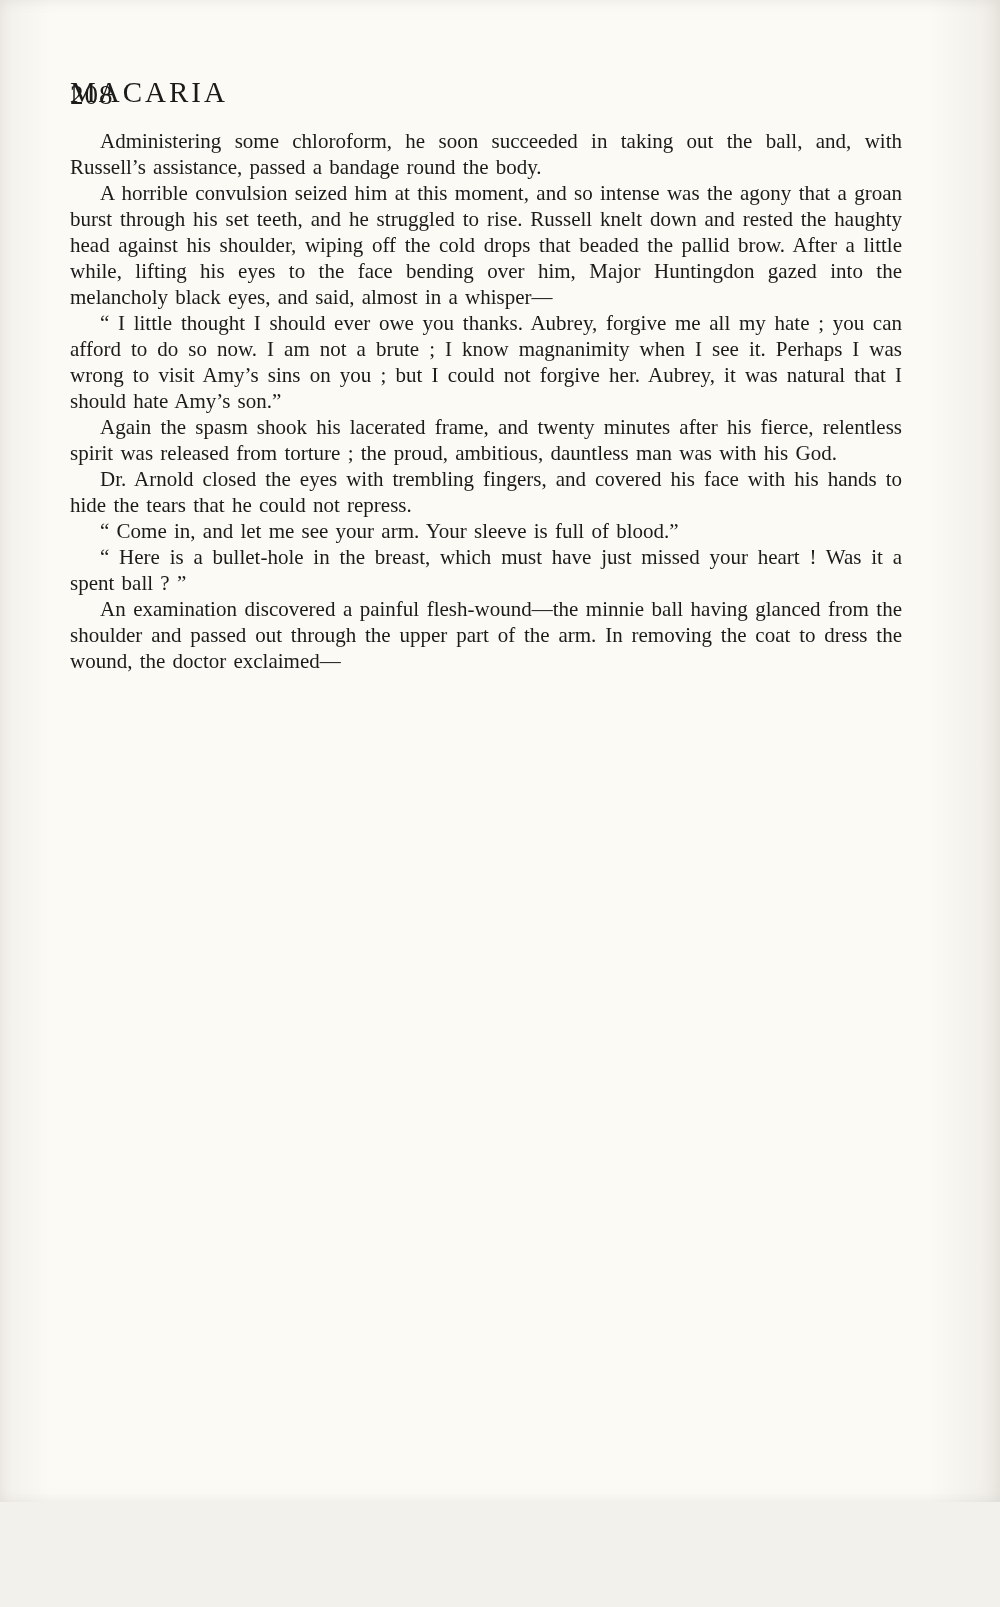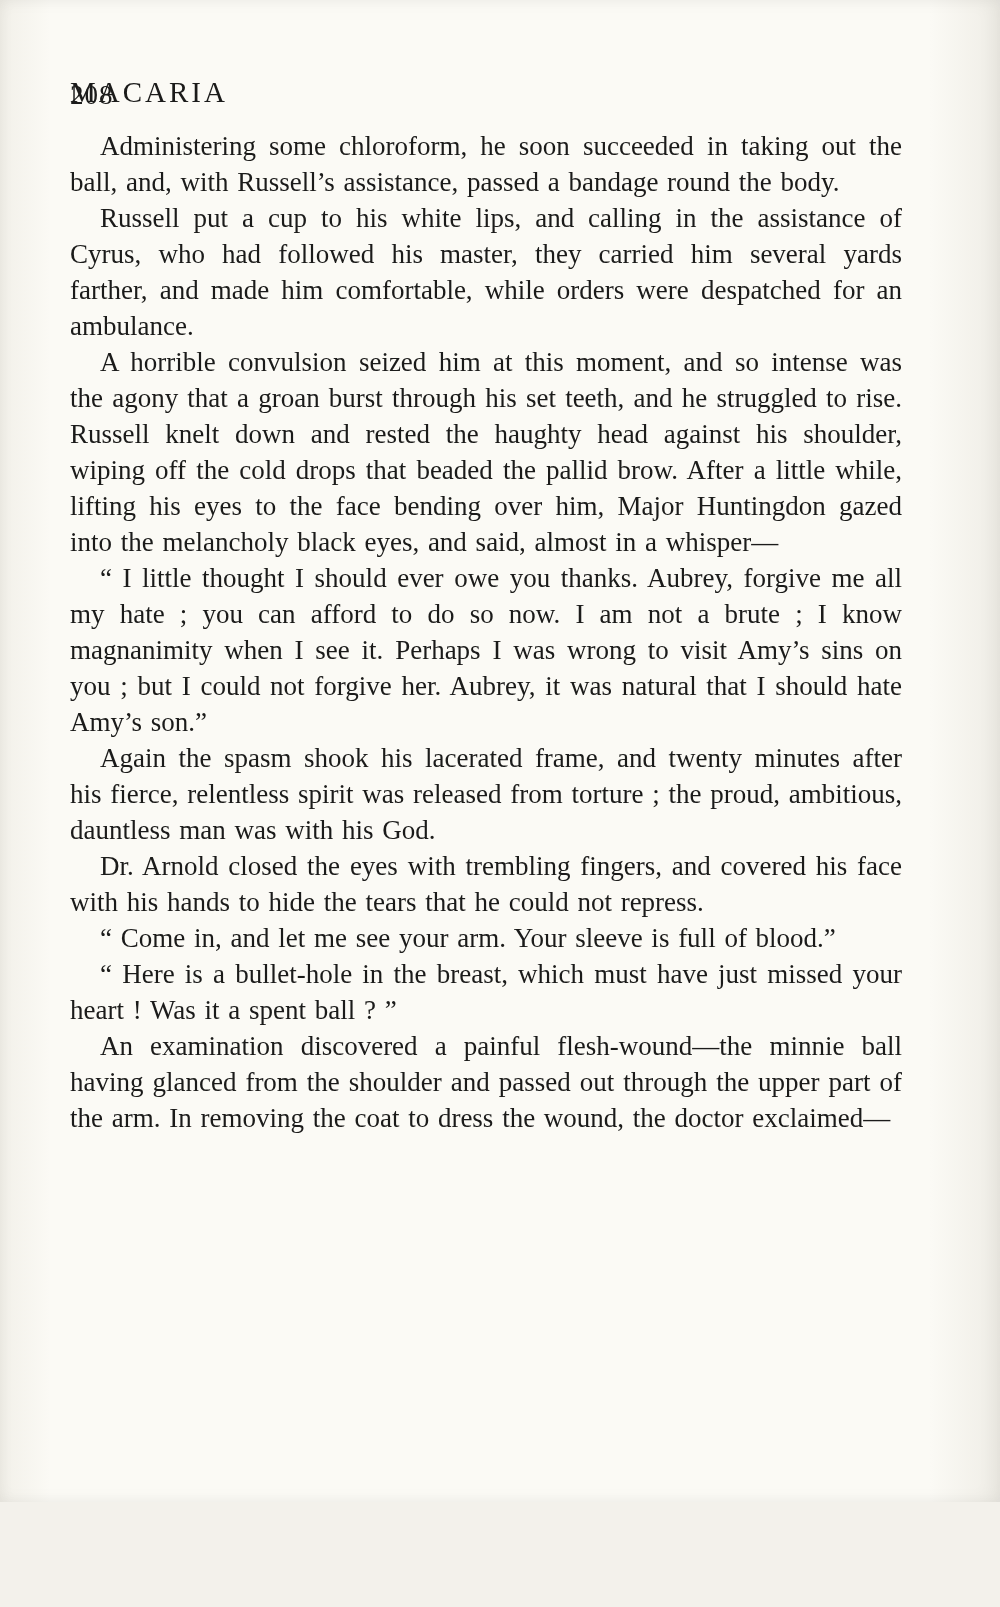--- a/index.html
+++ b/index.html
@@ -38,41 +38,40 @@
   .running-title {
     position: absolute;
     left: 0;
     right: 0;
     top: 4px;
     text-align: left;
     font-size: 29px;
     letter-spacing: 3px;
   }
   .page-body {
-    font-size: 27px;
-    line-height: 36px;
+    font-size: 21px;
+    line-height: 26px;
     text-align: justify;
     word-spacing: 2px;
   }
   p.para {
     margin: 0;
     text-indent: 30px;
   }
 </style>
 </head>
 <body>
 
 <div class="page">
   <div class="running-header">
     <span class="page-number">208</span>
     <span class="running-title">MACARIA</span>
   </div>
   <div class="page-body">
       <p class="para">Administering some chloroform, he soon succeeded in taking out the ball, and, with Russell’s assistance, passed a bandage round the body.</p>
-      <p class="para">Russell put a cup to his white lips, and calling in the assistance of Cyrus, who had followed his master, they carried him several yards farther, and made him comfortable, while orders were despatched for an ambulance.</p>
       <p class="para">A horrible convulsion seized him at this moment, and so intense was the agony that a groan burst through his set teeth, and he struggled to rise. Russell knelt down and rested the haughty head against his shoulder, wiping off the cold drops that beaded the pallid brow. After a little while, lifting his eyes to the face bending over him, Major Huntingdon gazed into the melancholy black eyes, and said, almost in a whisper—</p>
       <p class="para">“ I little thought I should ever owe you thanks. Aubrey, forgive me all my hate ; you can afford to do so now. I am not a brute ; I know magnanimity when I see it. Perhaps I was wrong to visit Amy’s sins on you ; but I could not forgive her. Aubrey, it was natural that I should hate Amy’s son.”</p>
       <p class="para">Again the spasm shook his lacerated frame, and twenty minutes after his fierce, relentless spirit was released from torture ; the proud, ambitious, dauntless man was with his God.</p>
       <p class="para">Dr. Arnold closed the eyes with trembling fingers, and covered his face with his hands to hide the tears that he could not repress.</p>
       <p class="para">“ Come in, and let me see your arm. Your sleeve is full of blood.”</p>
       <p class="para">“ Here is a bullet-hole in the breast, which must have just missed your heart ! Was it a spent ball ? ”</p>
       <p class="para">An examination discovered a painful flesh-wound—the minnie ball having glanced from the shoulder and passed out through the upper part of the arm. In removing the coat to dress the wound, the doctor exclaimed—</p>
     </div>
 </div>
 

